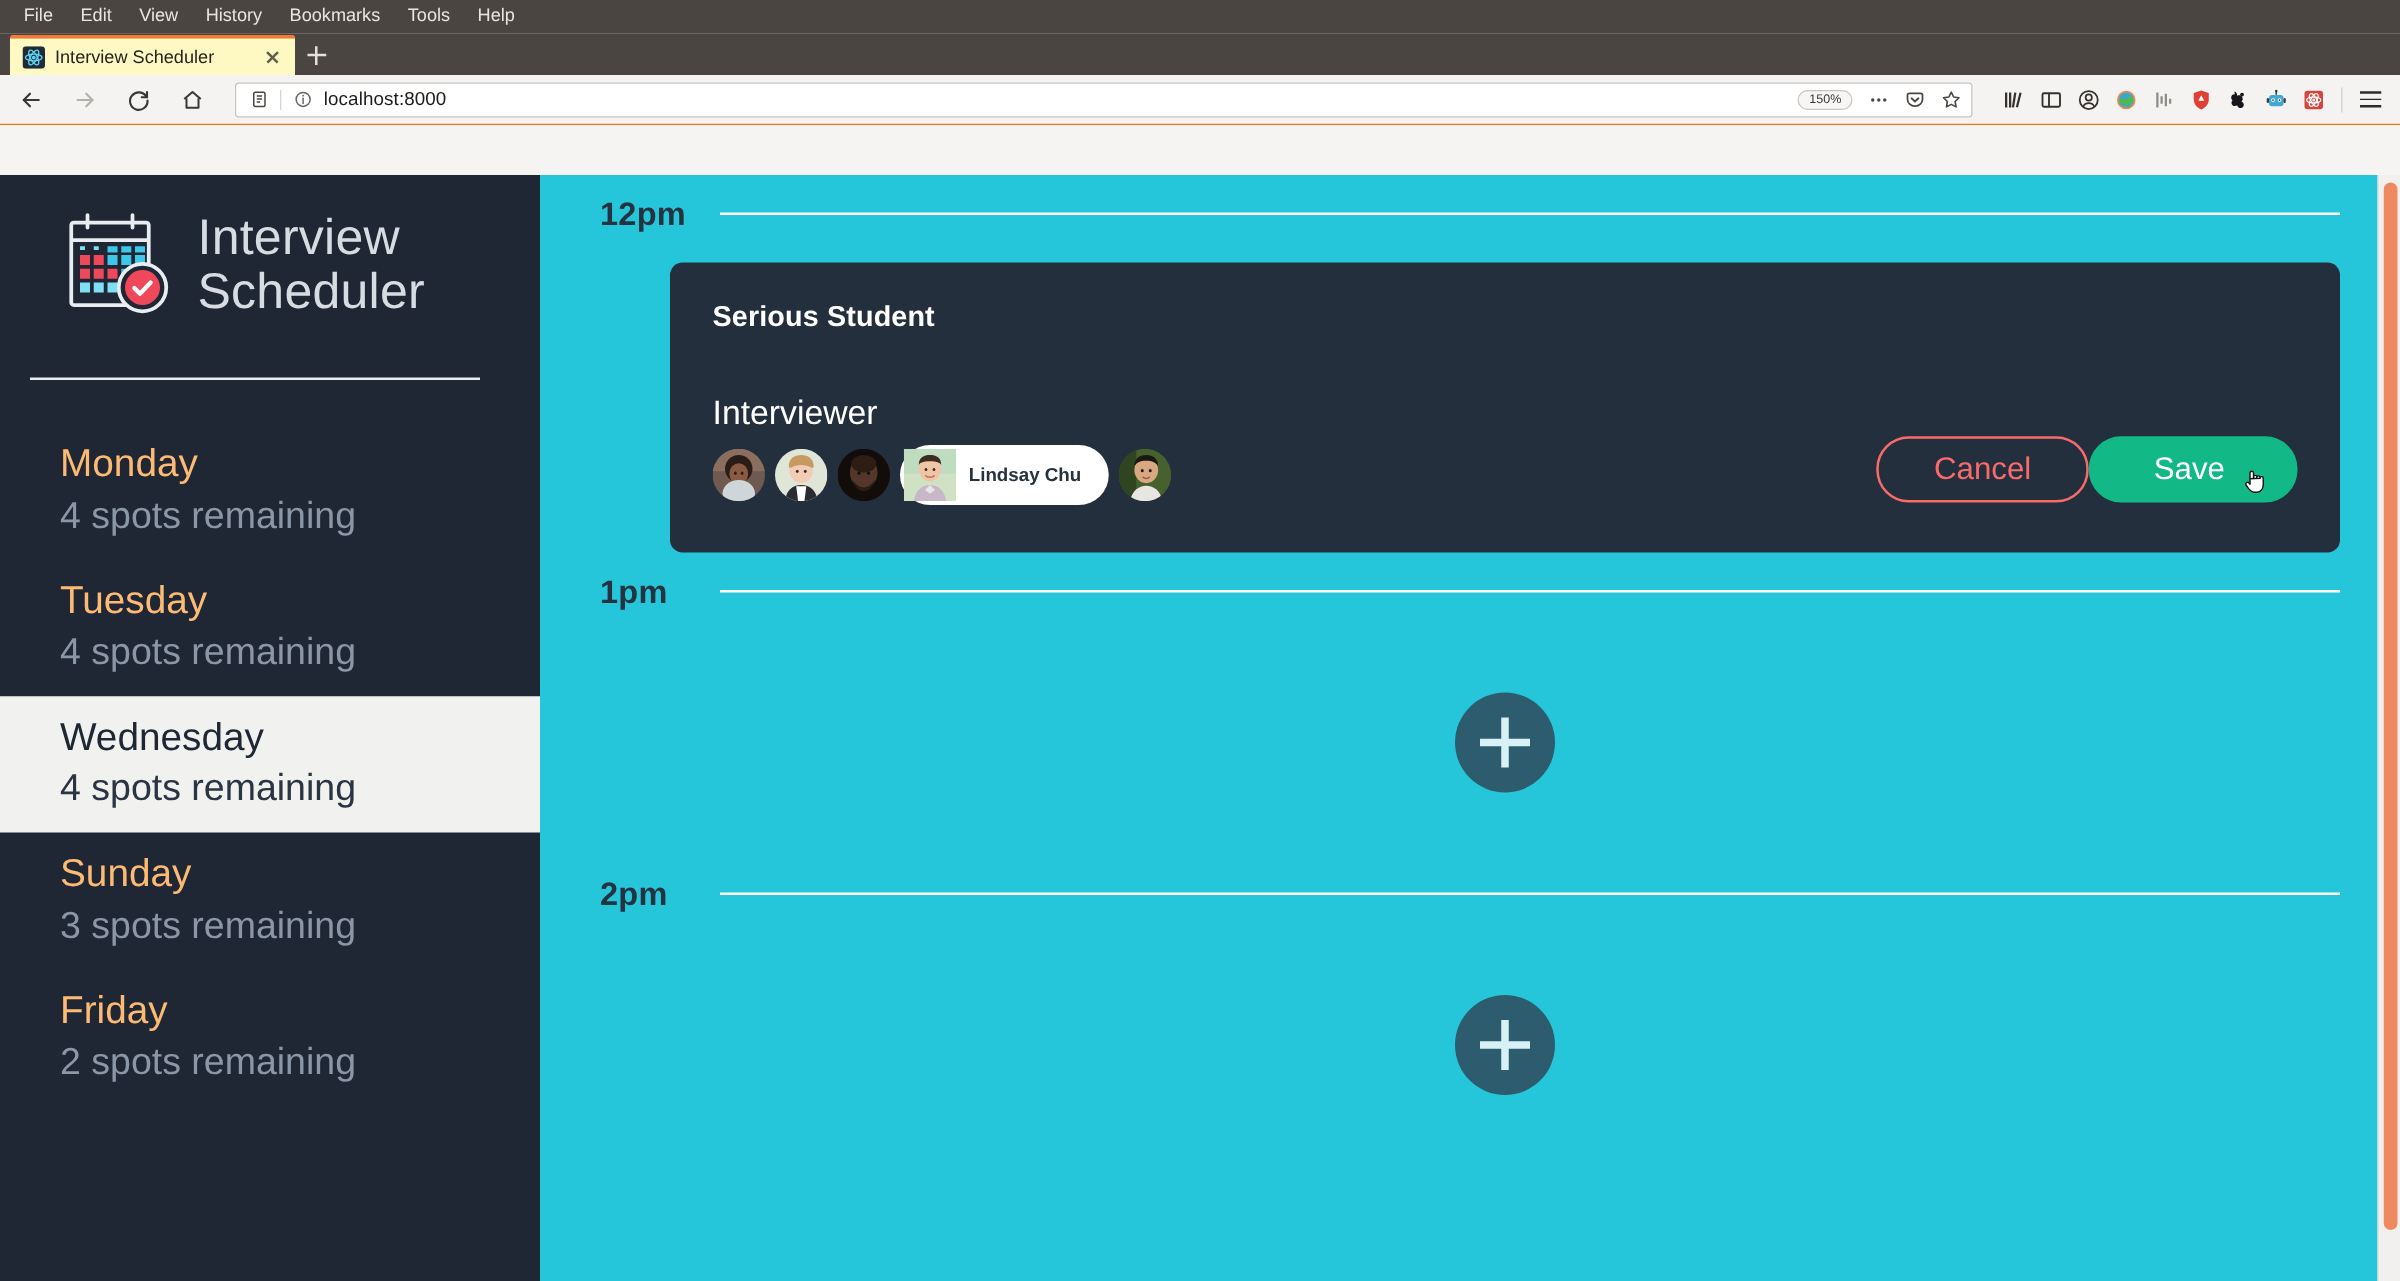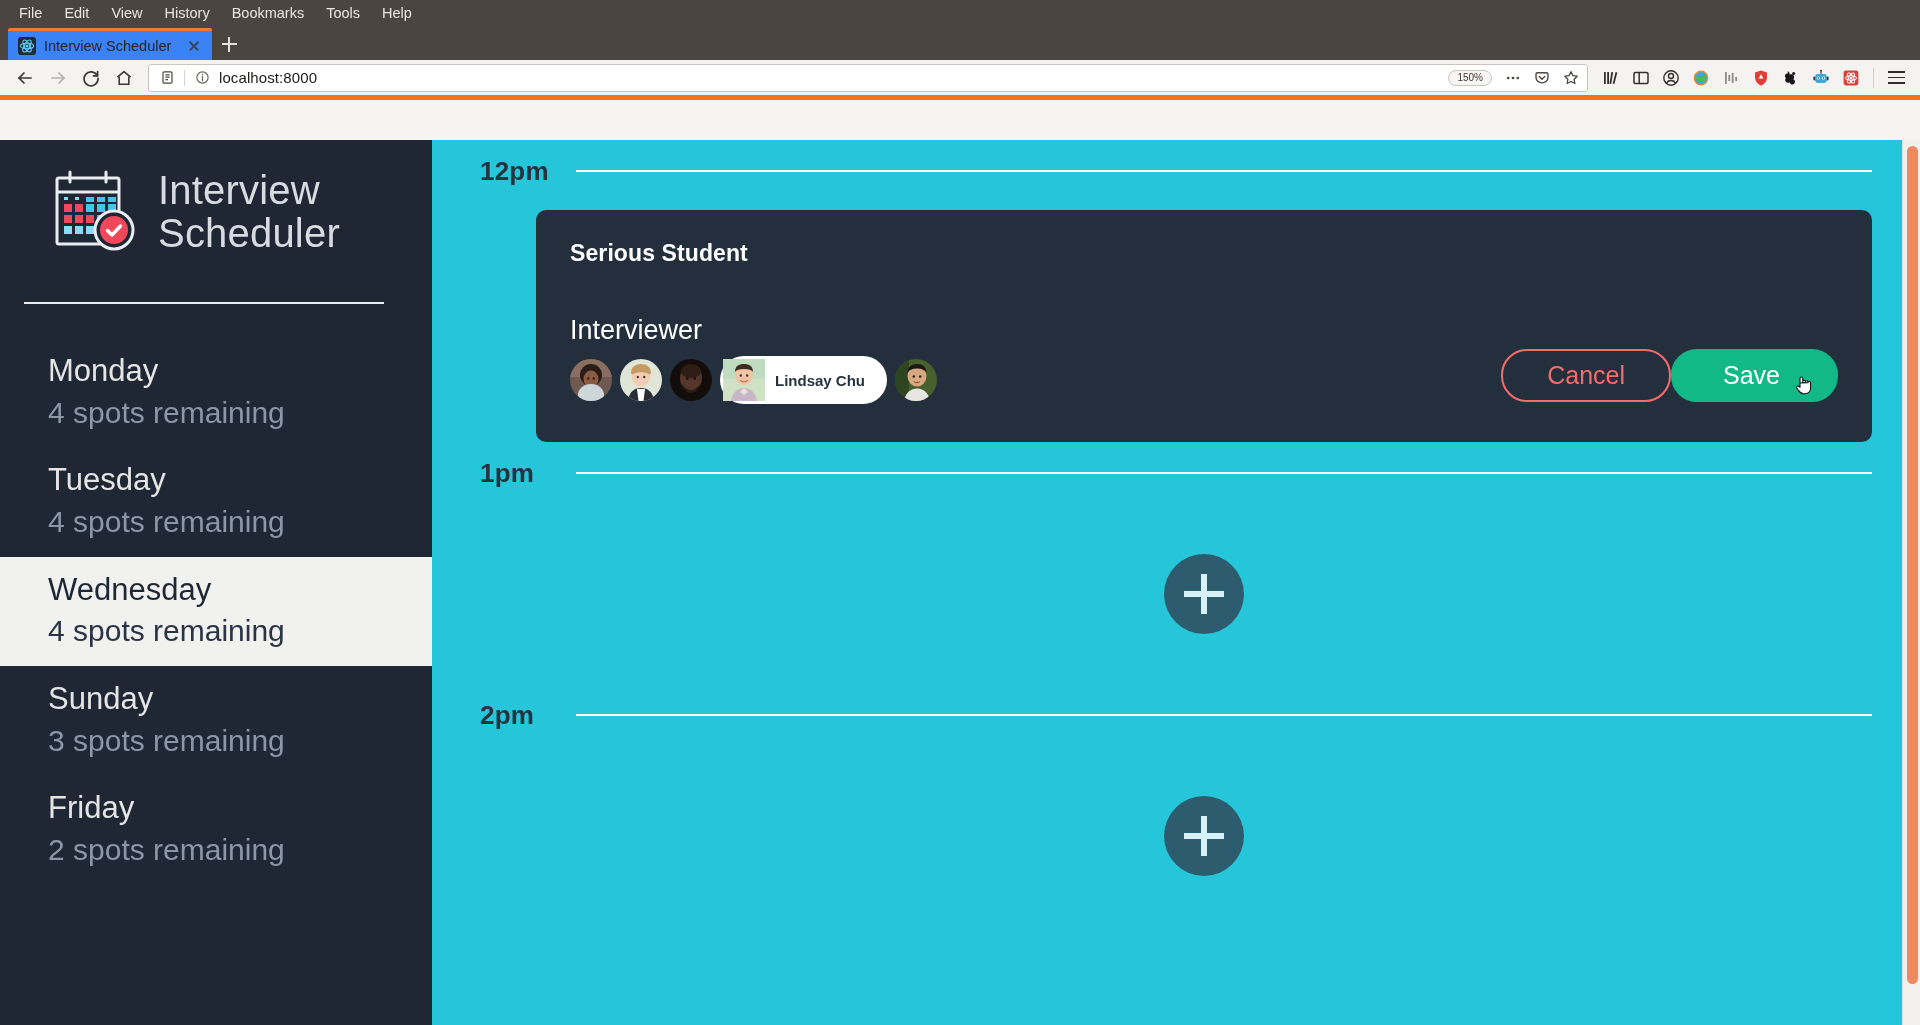--- a/index.html
+++ b/index.html
@@ -21,21 +21,21 @@
   .menubar-item {
     color: #e8e6e3; font-size: 14.5px; padding: 3px 11px; line-height: 1;
     white-space: nowrap;
   }
 
   .tabstrip {
     height: 33px; background: #4a4541; display: flex; align-items: flex-end;
     padding-left: 8px; flex: 0 0 33px; position: relative;
   }
   .tab {
-    height: 32px; width: 204px; background: #3b82f6; border-top: 3px solid #f07a35;
+    height: 32px; width: 228px; background: #fef9c3; border-top: 3px solid #f07a35;
     display: flex; align-items: center; padding: 0 8px 0 10px; gap: 8px;
     border-radius: 2px 2px 0 0; position: relative;
   }
   .tab-favicon { width: 18px; height: 18px; flex: 0 0 18px; }
   .tab-title {
     flex: 1; font-size: 14.5px; color: #26231f; white-space: nowrap;
     overflow: hidden; text-overflow: ellipsis;
   }
   .tab-close {
     width: 20px; height: 20px; flex: 0 0 20px; position: relative; opacity: .8;
@@ -51,22 +51,22 @@
     position: relative;
   }
   .newtab::before, .newtab::after {
     content: ""; position: absolute; background: #e4e1dd;
   }
   .newtab::before { width: 15px; height: 1.8px; }
   .newtab::after  { width: 1.8px; height: 15px; }
 
   .navbar {
     height: 40px; background: #f4f3f1; display: flex; align-items: center;
-    padding: 0 10px; gap: 3px; flex: 0 0 40px;
-    border-bottom: 5px solid #f97316;
+    padding: 0 10px; gap: 13px; flex: 0 0 40px;
+    border-bottom: 1px solid #f97316;
   }
   .navbtn {
     width: 30px; height: 30px; display: flex; align-items: center; justify-content: center;
     flex: 0 0 30px;
   }
   .navbtn svg { display: block; }
 
   .urlbar {
     flex: 1; height: 28px; background: #fff; border: 1px solid #c9c5c1; border-radius: 3px;
     display: flex; align-items: center; margin: 0 6px; padding: 0 4px 0 6px; gap: 5px;
@@ -111,21 +111,21 @@
     font-size: 40px; line-height: 1.08; color: #d7dce2; font-weight: 300;
     letter-spacing: .2px;
   }
   .sidebar-rule {
     height: 2px; background: #e9edf2; margin: 44px 48px 0 24px;
   }
   .daylist { margin-top: 34px; display: flex; flex-direction: column; }
   .day-item {
     padding: 14px 0 14px 48px; position: relative;
   }
-  .day-name { font-size: 31px; font-weight: 300; color: #e5e5e5; line-height: 1.25; }
+  .day-name { font-size: 31px; font-weight: 300; color: #fdba74; line-height: 1.25; }
   .day-spots { font-size: 30px; font-weight: 300; color: #8b97a6; line-height: 1.35; margin-top: 2px;}
   .day-item.selected { background: #f1f1f0; }
   .day-item.selected .day-name { color: #1e2733; }
   .day-item.selected .day-spots { color: #2b3442; }
 
   
   .schedule {
     flex: 1; position: relative; padding: 0 0 0 0; overflow: hidden;
   }
   .time-block { position: relative; }

